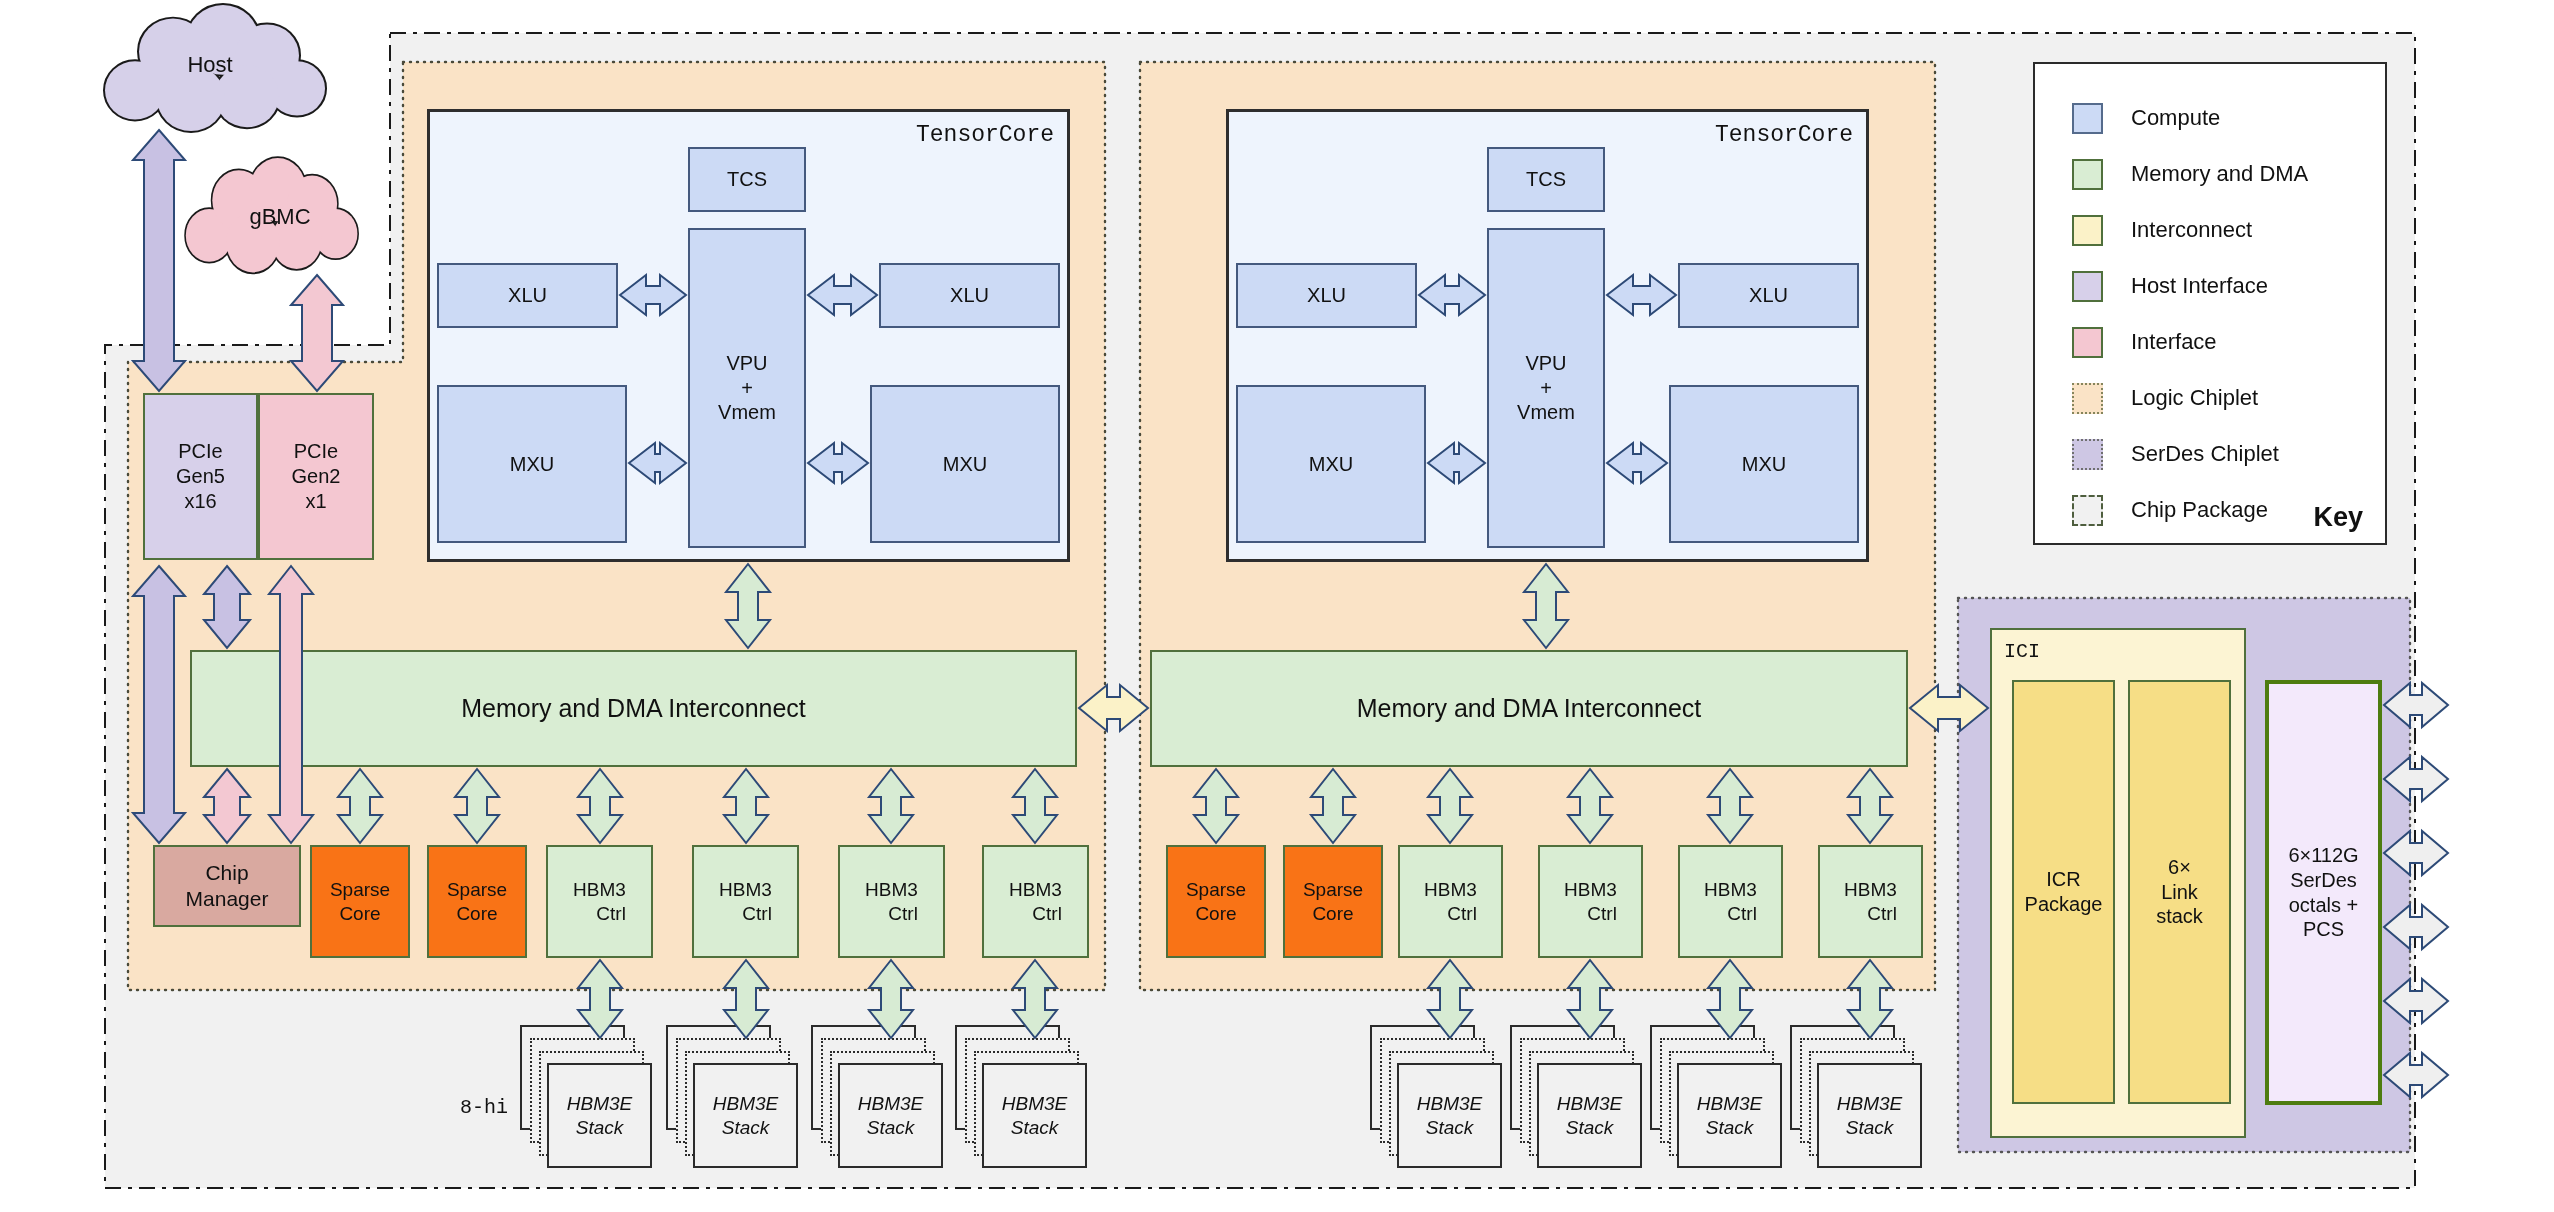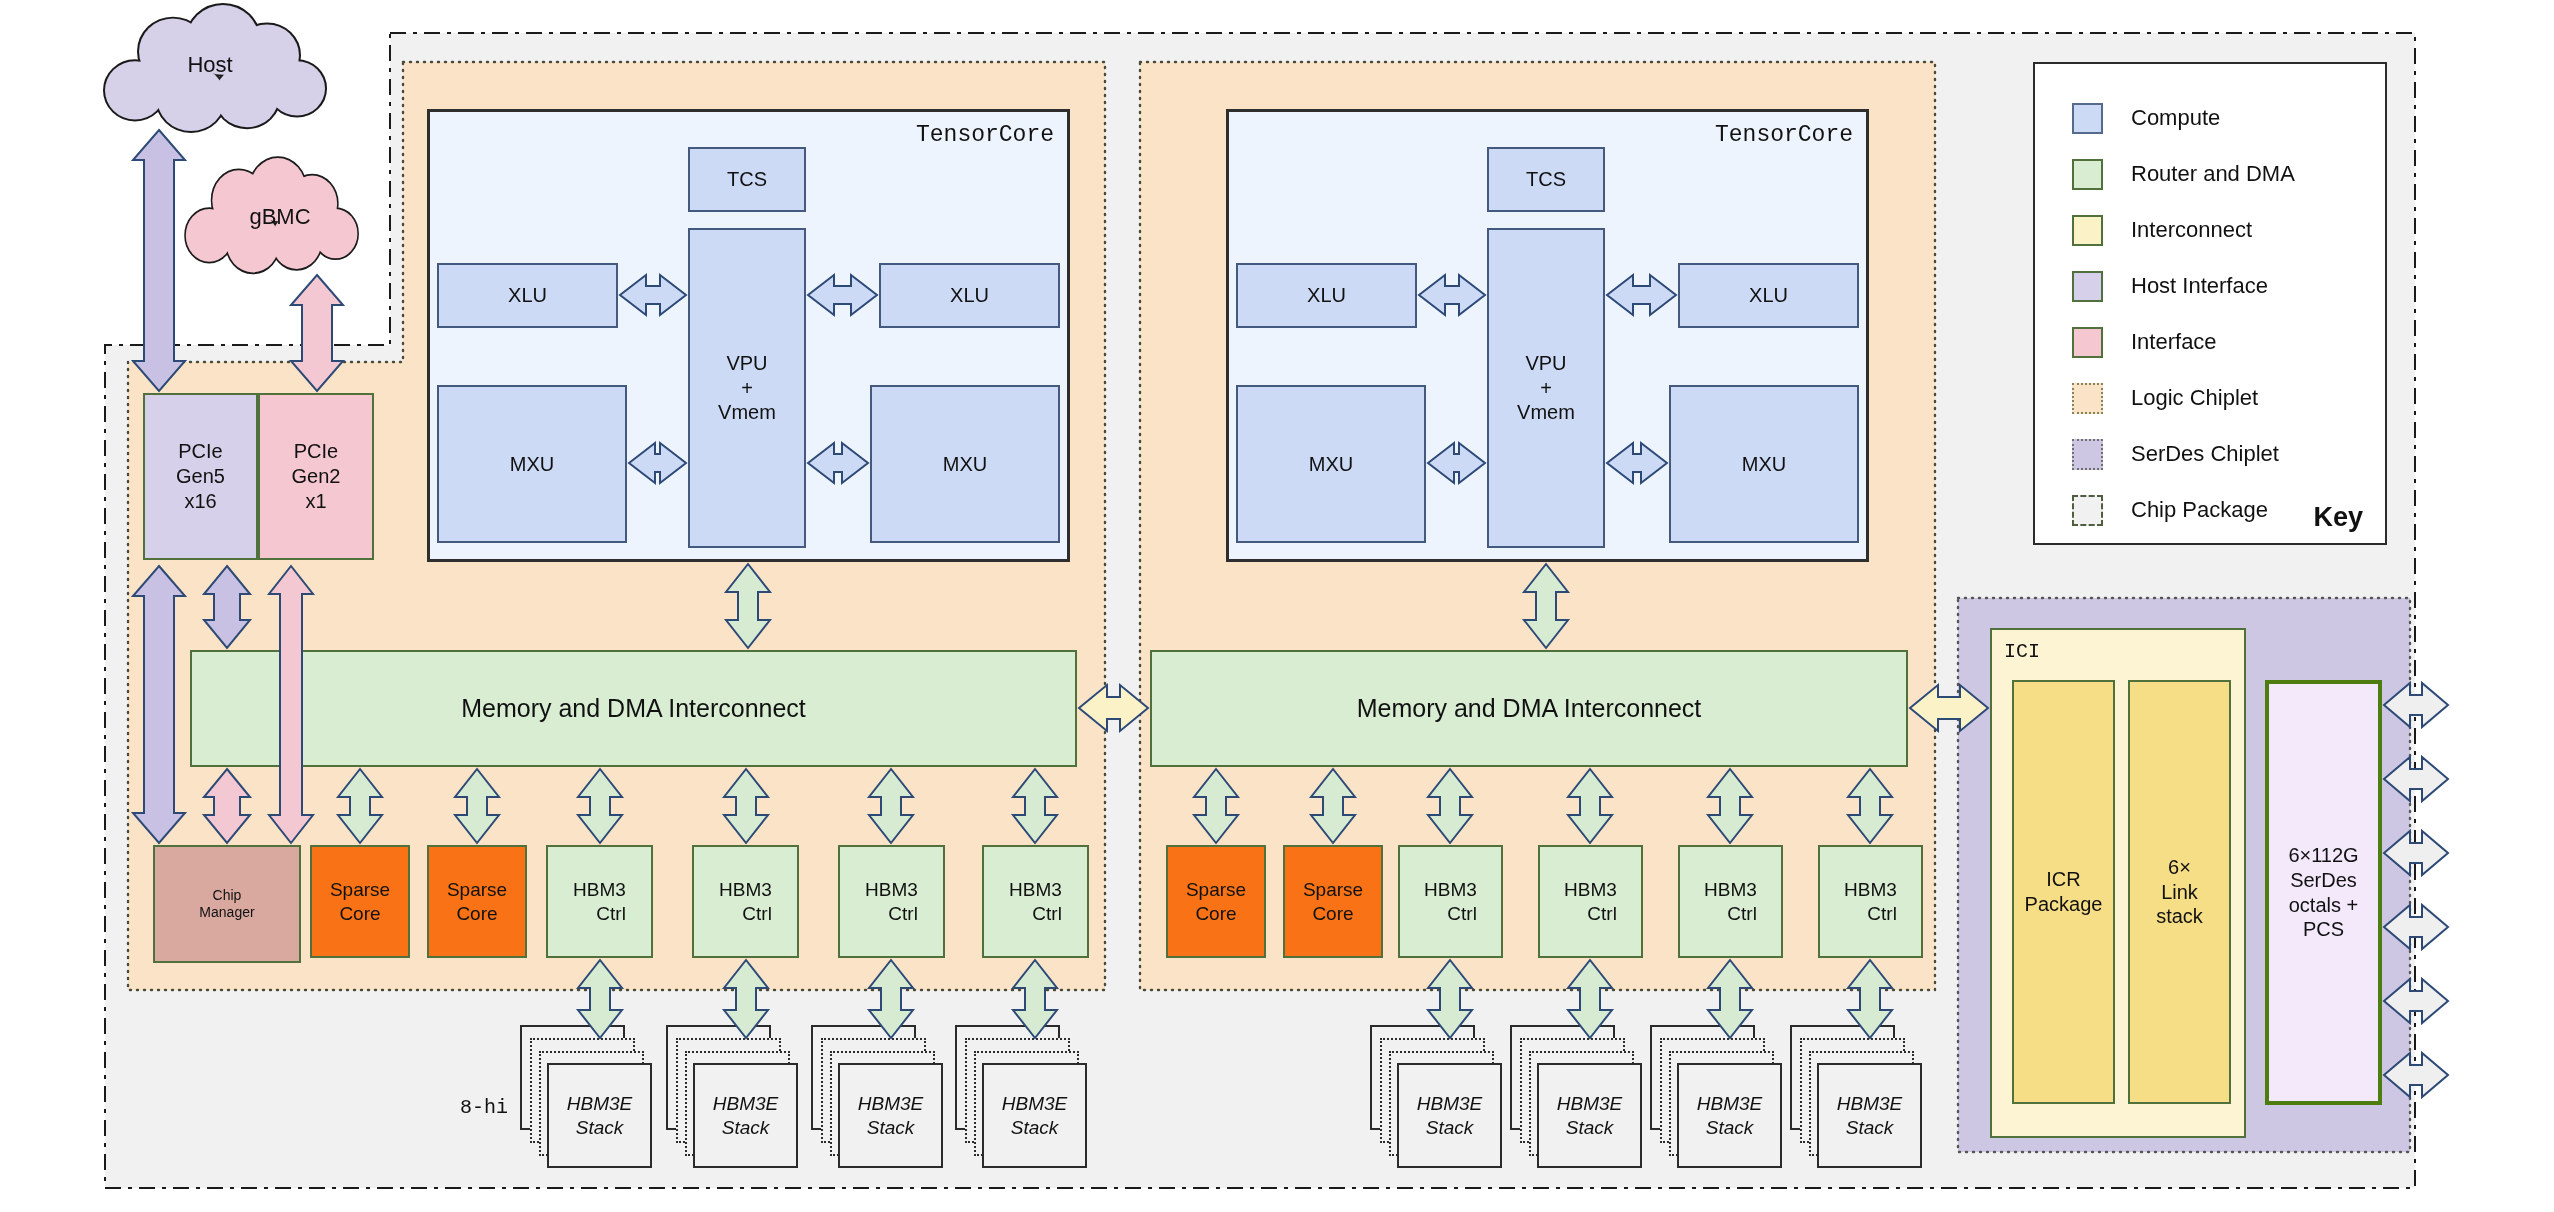--- a/index.html
+++ b/index.html
@@ -106,21 +106,21 @@
 
   <div class="flabel note" style="left:430px;top:1096px;width:78px;">8-hi</div>
 
   <div id="box-anchor">
       <div class="box b-purple" style="left: 143px; top: 393px; width: 115px; height: 167px; font-size: 20px;">PCIe
 Gen5
 x16</div>
       <div class="box b-pink" style="left: 258px; top: 393px; width: 116px; height: 167px; font-size: 20px;">PCIe
 Gen2
 x1</div>
-      <div class="box b-cm" style="left: 153px; top: 845px; width: 148px; height: 118px; font-size: 14px;">Chip
+      <div class="box b-cm" style="left: 153px; top: 845px; width: 148px; height: 82px; font-size: 21px;">Chip
 Manager</div>
       <div class="box b-green bar" style="left: 190px; top: 650px; width: 887px; height: 117px; font-size: 25px;">Memory and DMA Interconnect</div>
       <div class="box b-green bar" style="left: 1150px; top: 650px; width: 758px; height: 117px; font-size: 25px;">Memory and DMA Interconnect</div>
       <div class="box b-compute-blue" style="left: 688px; top: 147px; width: 118px; height: 65px; font-size: 20px;">TCS</div>
       <div class="box b-compute-blue" style="left: 688px; top: 228px; width: 118px; height: 320px; font-size: 20px;">VPU
 +
 Vmem</div>
       <div class="box b-compute-blue" style="left: 437px; top: 263px; width: 181px; height: 65px; font-size: 20px;">XLU</div>
       <div class="box b-compute-blue" style="left: 879px; top: 263px; width: 181px; height: 65px; font-size: 20px;">XLU</div>
       <div class="box b-compute-blue" style="left: 437px; top: 385px; width: 190px; height: 158px; font-size: 20px;">MXU</div>
@@ -274,21 +274,21 @@
     </svg>
 
   <div class="legend">
     <div id="legend-rows">
         <div class="legend-row">
           <div class="legend-swatch sw-compute"></div>
           <div class="legend-label">Compute</div>
         </div>
         <div class="legend-row">
           <div class="legend-swatch sw-memory"></div>
-          <div class="legend-label">Router and DMA</div>
+          <div class="legend-label">Memory and DMA</div>
         </div>
         <div class="legend-row">
           <div class="legend-swatch sw-interconnect"></div>
           <div class="legend-label">Interconnect</div>
         </div>
         <div class="legend-row">
           <div class="legend-swatch sw-host"></div>
           <div class="legend-label">Host Interface</div>
         </div>
         <div class="legend-row">

